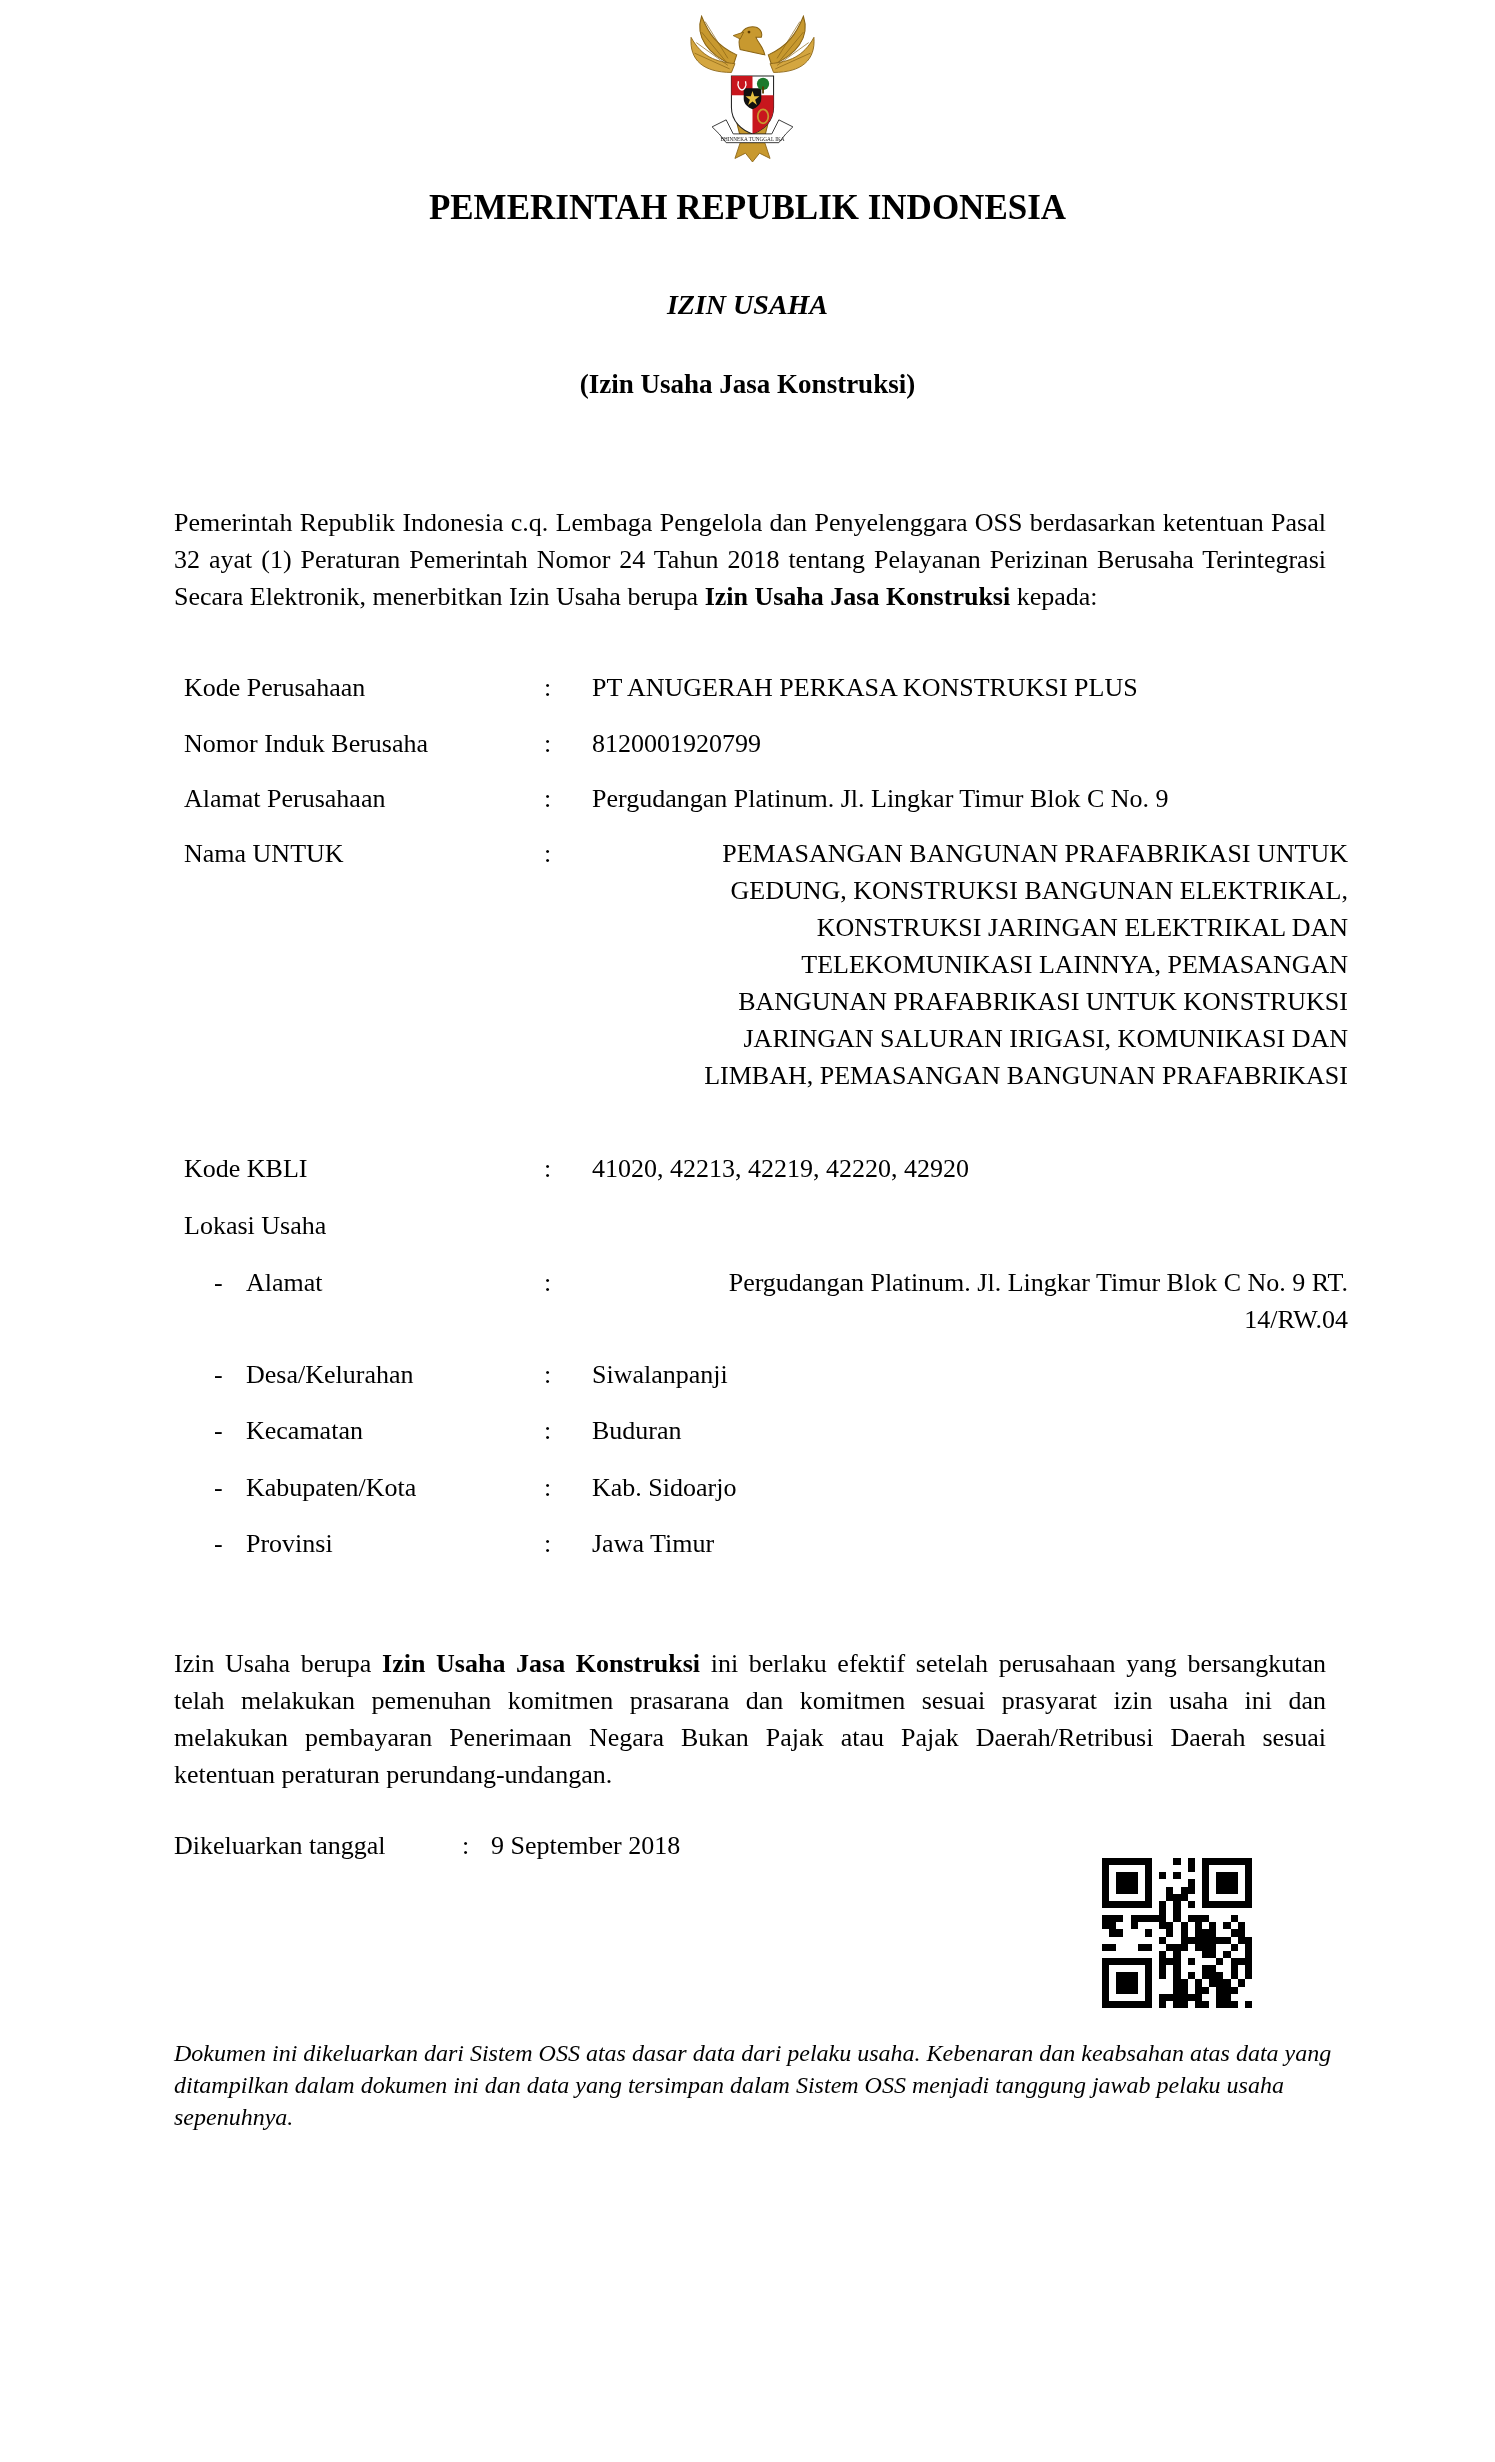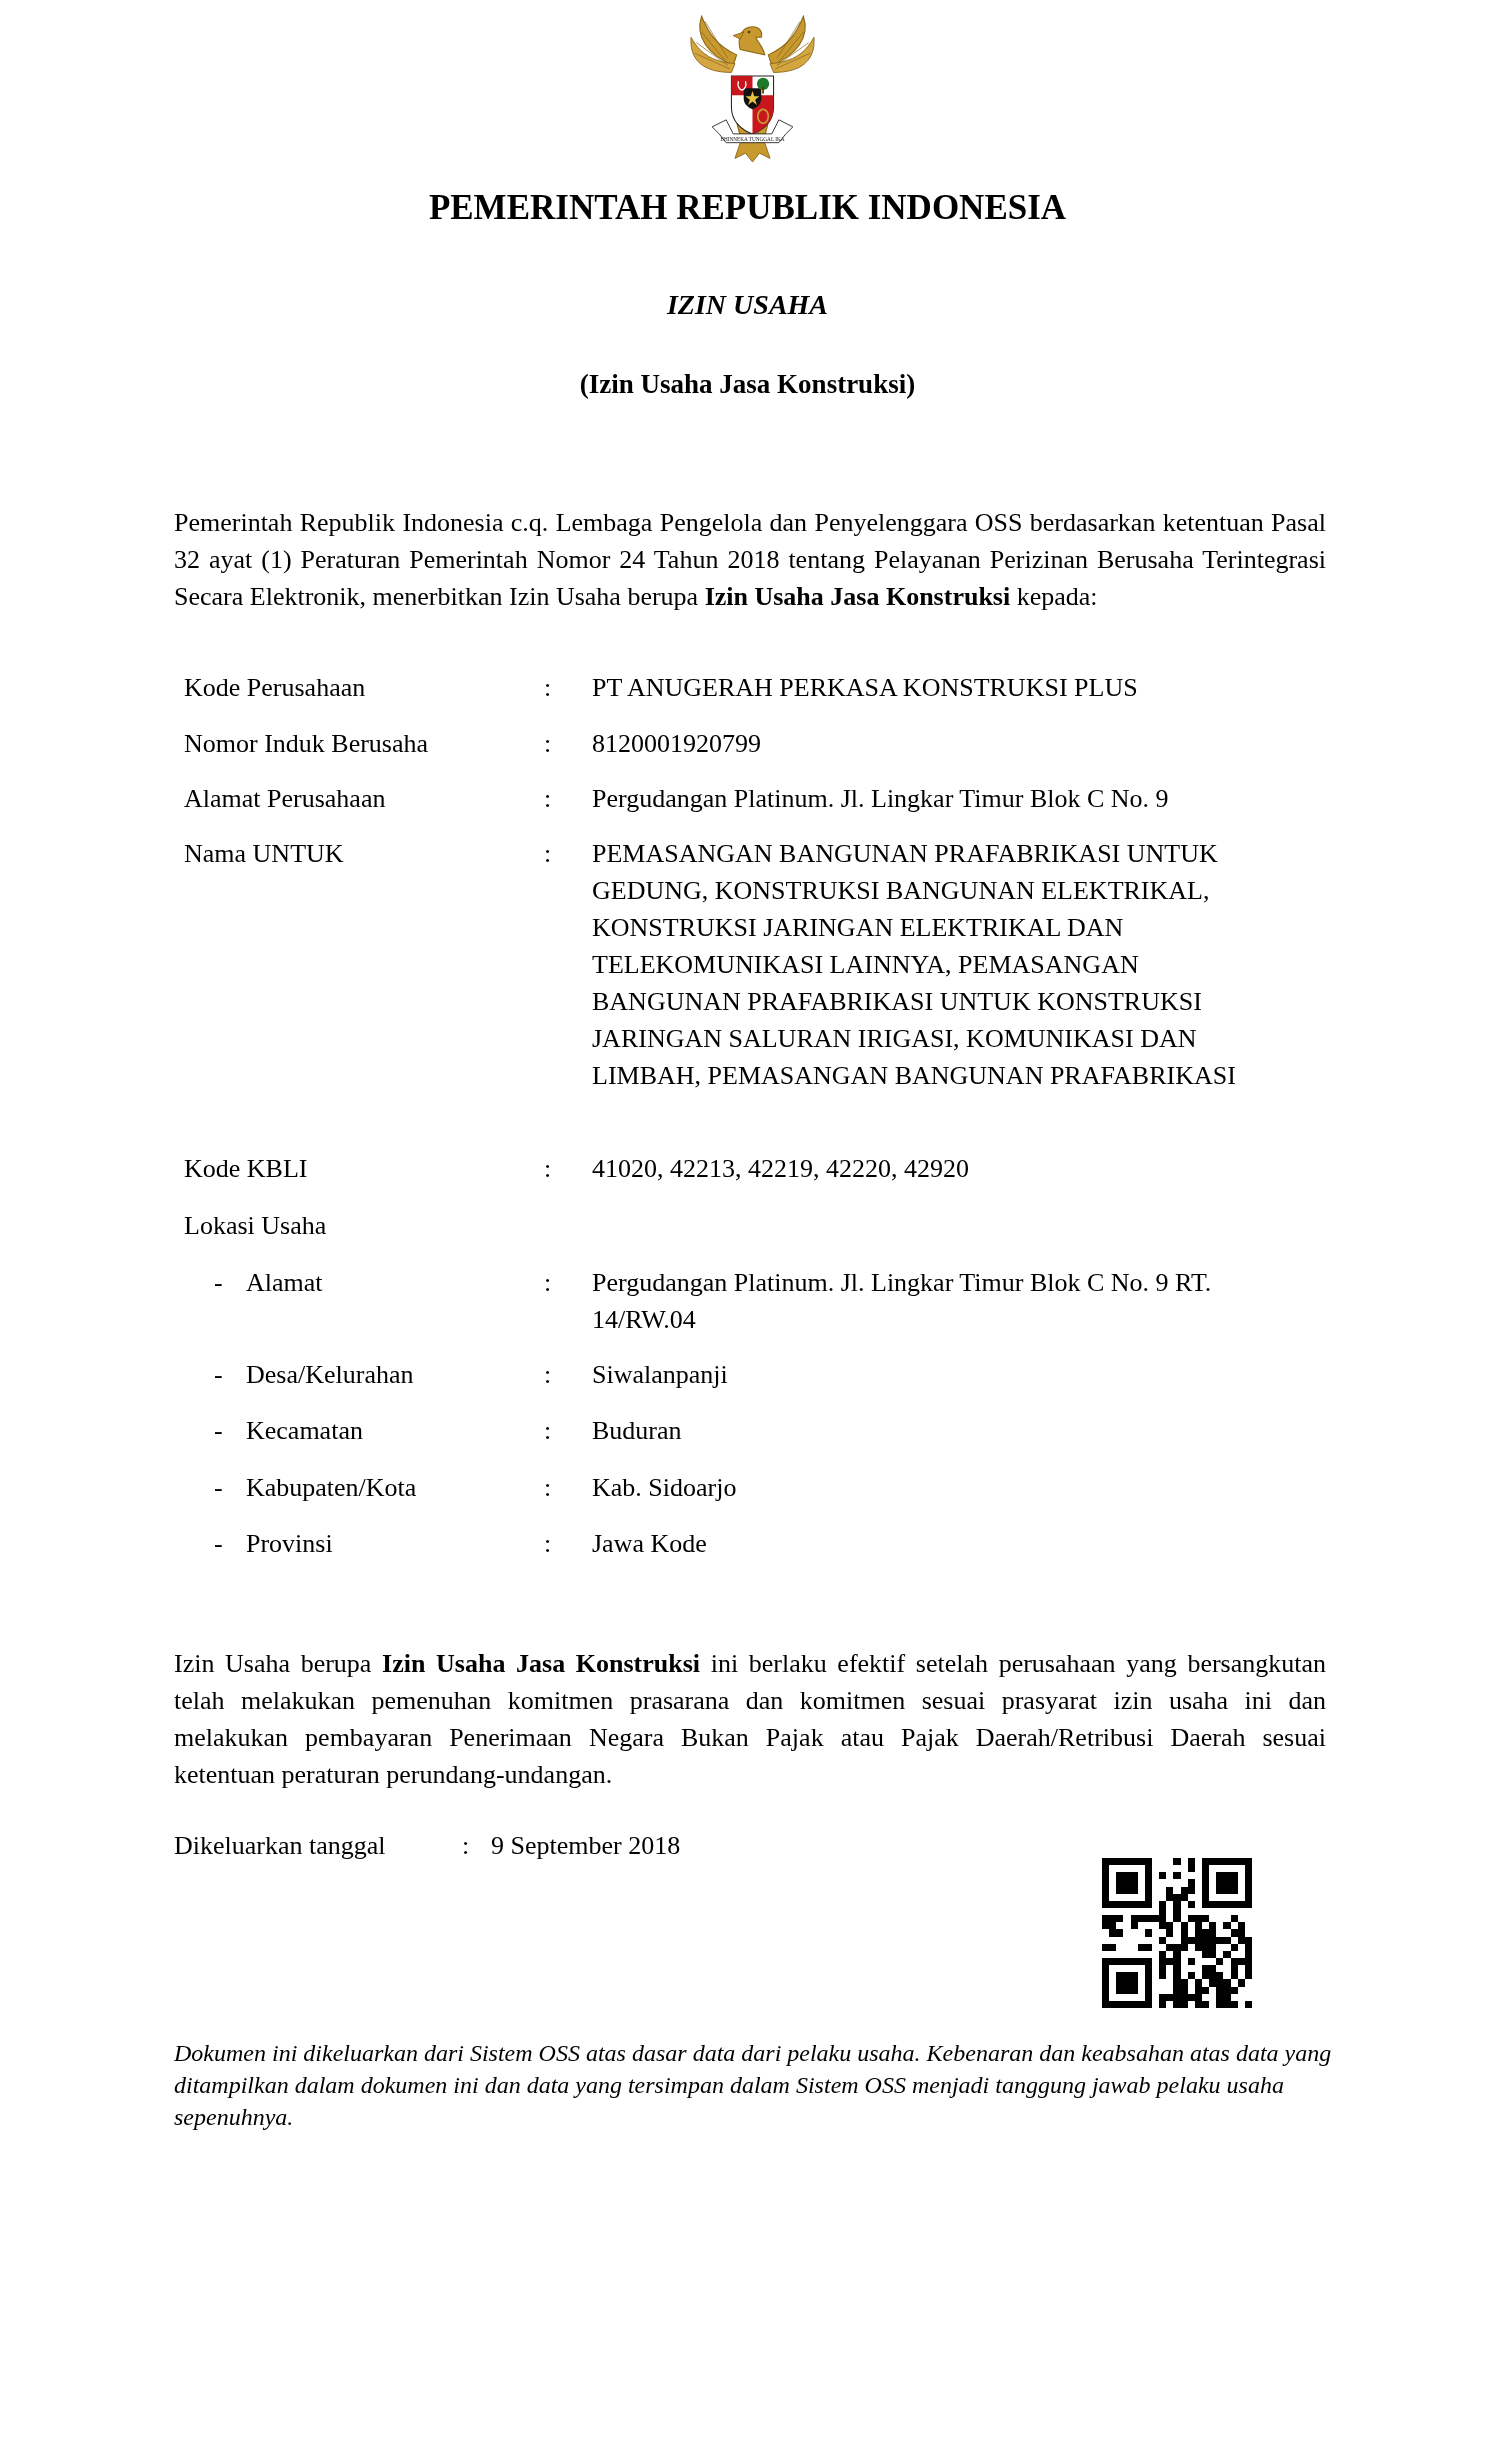--- a/index.html
+++ b/index.html
@@ -15,21 +15,21 @@
           text-align: justify; }
   .para b { font-weight: bold; }
   #intro { top: 475px; margin-top: 29px; }
   #closing { top: 1645px; }
   .row { position: absolute; left: 0; width: 1495px; font-size: 26px; line-height: 37px; }
   .row .lbl { position: absolute; left: 184px; white-space: nowrap; }
   .row .dash { position: absolute; left: 214px; }
   .row .sublbl { position: absolute; left: 246px; white-space: nowrap; }
   .row .colon { position: absolute; left: 544px; }
   .row .val { position: absolute; left: 592px; width: 756px; }
-  .kbli-line { display: block; white-space: nowrap; }
+  .kbli-line { display: block; white-space: nowrap; text-align: right; }
   #issued { position: absolute; top: 1827px; left: 174px; font-size: 26px; line-height: 37px; white-space: nowrap; }
   #issued .colon { position: absolute; left: 288px; }
   #issued .val { position: absolute; left: 317px; }
   #qr { left: 1102px; top: 1858px; width: 150px; height: 150px; }
   #disclaimer { left: 174px; top: 2037px; width: 1161px; font-size: 24px; line-height: 32px; font-style: italic; }
 </style>
 </head>
 <body>
 
 <div id="emblem" class="abs">
@@ -138,21 +138,21 @@
 <div class="row" style="top:1469px">
   <span class="dash">-</span>
   <span class="sublbl">Kabupaten/Kota</span>
   <span class="colon">:</span>
   <span class="val">Kab. Sidoarjo</span>
 </div>
 <div class="row" style="top:1525px">
   <span class="dash">-</span>
   <span class="sublbl">Provinsi</span>
   <span class="colon">:</span>
-  <span class="val">Jawa Kode</span>
+  <span class="val">Jawa Timur</span>
 </div>
 
 <div id="closing" class="abs para"><span>Izin Usaha berupa </span><b>Izin Usaha Jasa Konstruksi</b><span> ini berlaku efektif setelah perusahaan yang bersangkutan telah melakukan pemenuhan komitmen prasarana dan komitmen sesuai prasyarat izin usaha ini dan melakukan pembayaran Penerimaan Negara Bukan Pajak atau Pajak Daerah/Retribusi Daerah sesuai ketentuan peraturan perundang-undangan.</span></div>
 
 <div id="issued">
   <span>Dikeluarkan tanggal</span>
   <span class="colon">:</span>
   <span class="val">9 September 2018</span>
 </div>
 

